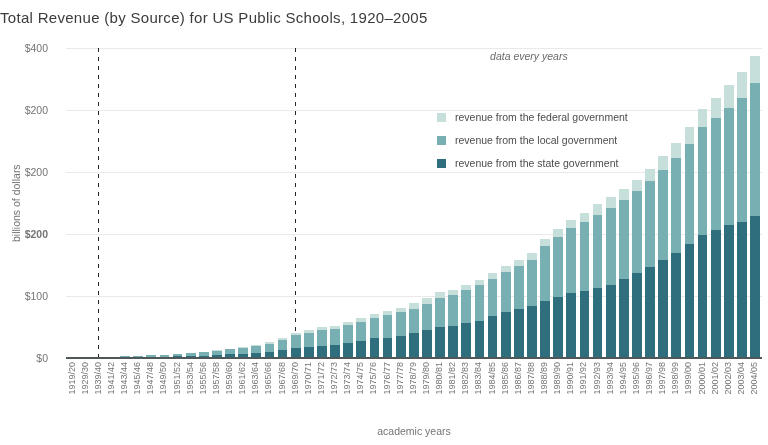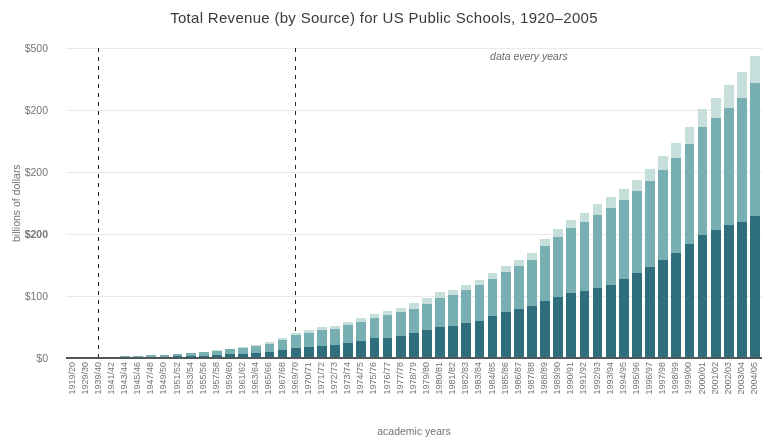--- a/index.html
+++ b/index.html
@@ -1,18 +1,18 @@
 <!DOCTYPE html>
 <html><head>
 <meta charset="utf-8">
 <style>
   html,body{margin:0;padding:0;background:#fff;}
   .stage{position:relative;width:768px;height:445px;background:#ffffff;overflow:hidden;
          font-family:"Liberation Sans",sans-serif;}
-  .title{position:absolute;top:9px;left:0;right:0;text-align:center;
+  .title{position:absolute;top:9px;left:0;right:0;text-align:left;
          font-size:15px;color:#3b3b3b;letter-spacing:.3px;}
   .plot{position:absolute;left:66px;top:48px;width:696px;height:310px;}
   .grid-line{position:absolute;left:0;right:0;height:1px;background:#e9e9e9;z-index:0;}
   .baseline{position:absolute;left:0;right:0;bottom:-1px;height:2.5px;background:#50585a;z-index:5;}
   .vline{position:absolute;top:0;bottom:0;width:1.6px;margin-left:-1px;z-index:1;
          background:repeating-linear-gradient(to bottom,#242424 0 4px,transparent 4px 9px);}
   .anno{position:absolute;top:2px;font-size:10.5px;font-style:italic;color:#6a6a6a;
         text-align:center;z-index:4;}
   .bars{position:absolute;inset:0;display:flex;align-items:flex-end;z-index:2;}
   .slot{flex:1;position:relative;height:100%;}
@@ -37,39 +37,53 @@
   .ltx{font-size:10.5px;color:#4c4c4c;}
 </style>
 </head>
 <body>
 
 <div class="stage">
   <div class="title">Total Revenue (by Source) for US Public Schools, 1920–2005</div>
 
   <div class="ylabel">billions of dollars</div>
   <div class="yticks" id="yticks">
-      <div class="ytick" style="top: 0%;">$500</div>
+      <div class="ytick" style="top: 0%;">$400</div>
       <div class="ytick" style="top: 20%;">$200</div>
       <div class="ytick" style="top: 40%;">$200</div>
       <div class="ytick" style="top: 60%; font-weight: bold;">$200</div>
       <div class="ytick" style="top: 80%;">$100</div>
       <div class="ytick" style="top: 100%;">$0</div>
     </div>
 
   <div class="plot" id="plot">
     <div id="grid">
         <div class="grid-line" style="top: 0%; background: rgb(233, 233, 233);"></div>
         <div class="grid-line" style="top: 20%; background: rgb(233, 233, 233);"></div>
         <div class="grid-line" style="top: 40%; background: rgb(233, 233, 233);"></div>
         <div class="grid-line" style="top: 60%; background: rgb(233, 233, 233);"></div>
         <div class="grid-line" style="top: 80%; background: rgb(233, 233, 233);"></div>
       </div>
     <div class="vline" id="sep0" style="left: 4.71698%;"></div>
     <div class="vline" id="sep1" style="left: 33.0189%;"></div>
     <div class="anno" id="anno1" style="left: 33.0189%; width: 66.9811%;">data every years</div>
+    <div class="legend" id="legend">
+        <div class="lrow">
+          <span class="lsw" style="background: rgb(199, 223, 219);"></span>
+          <span class="ltx">revenue from the federal government</span>
+        </div>
+        <div class="lrow">
+          <span class="lsw" style="background: rgb(119, 175, 178);"></span>
+          <span class="ltx">revenue from the local government</span>
+        </div>
+        <div class="lrow">
+          <span class="lsw" style="background: rgb(46, 110, 125);"></span>
+          <span class="ltx">revenue from the state government</span>
+        </div>
+      </div>
     <div class="bars" id="bars">
         <div class="slot">
           <div class="bar" style="height: 0.1946%;">
             <div class="seg" style="flex-grow: 0.003; background: rgb(199, 223, 219);"></div>
             <div class="seg" style="flex-grow: 0.81; background: rgb(119, 175, 178);"></div>
             <div class="seg" style="flex-grow: 0.16; background: rgb(46, 110, 125);"></div>
           </div>
         </div>
         <div class="slot">
           <div class="bar" style="height: 0.4174%;">

